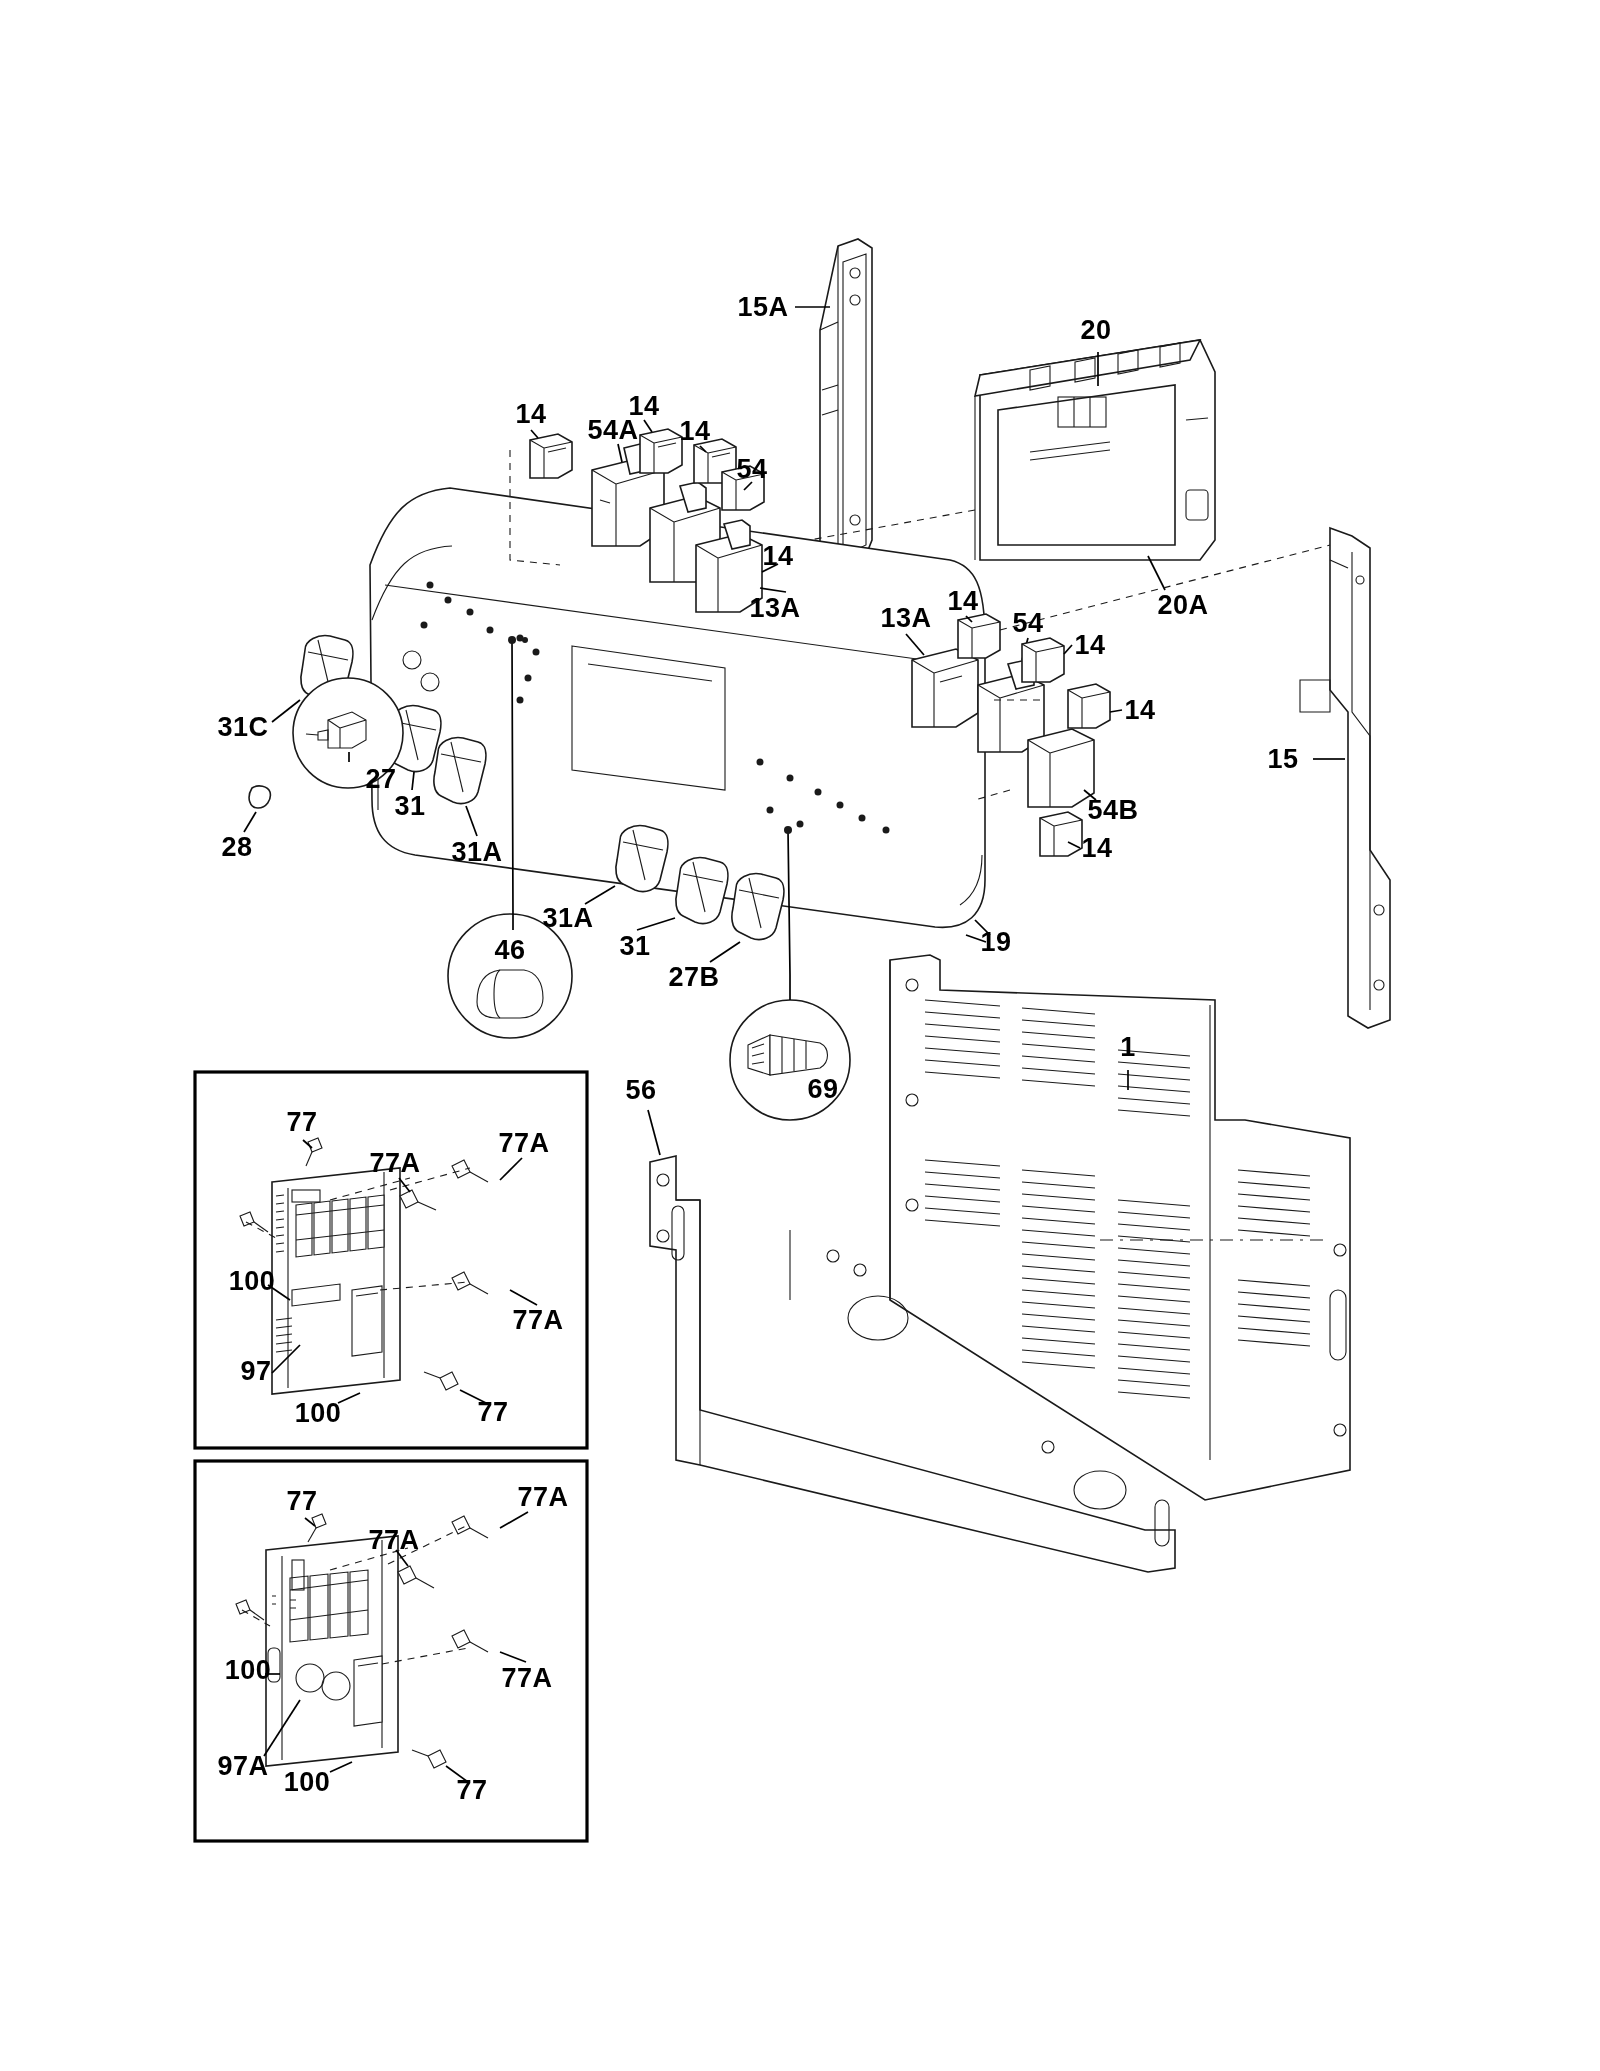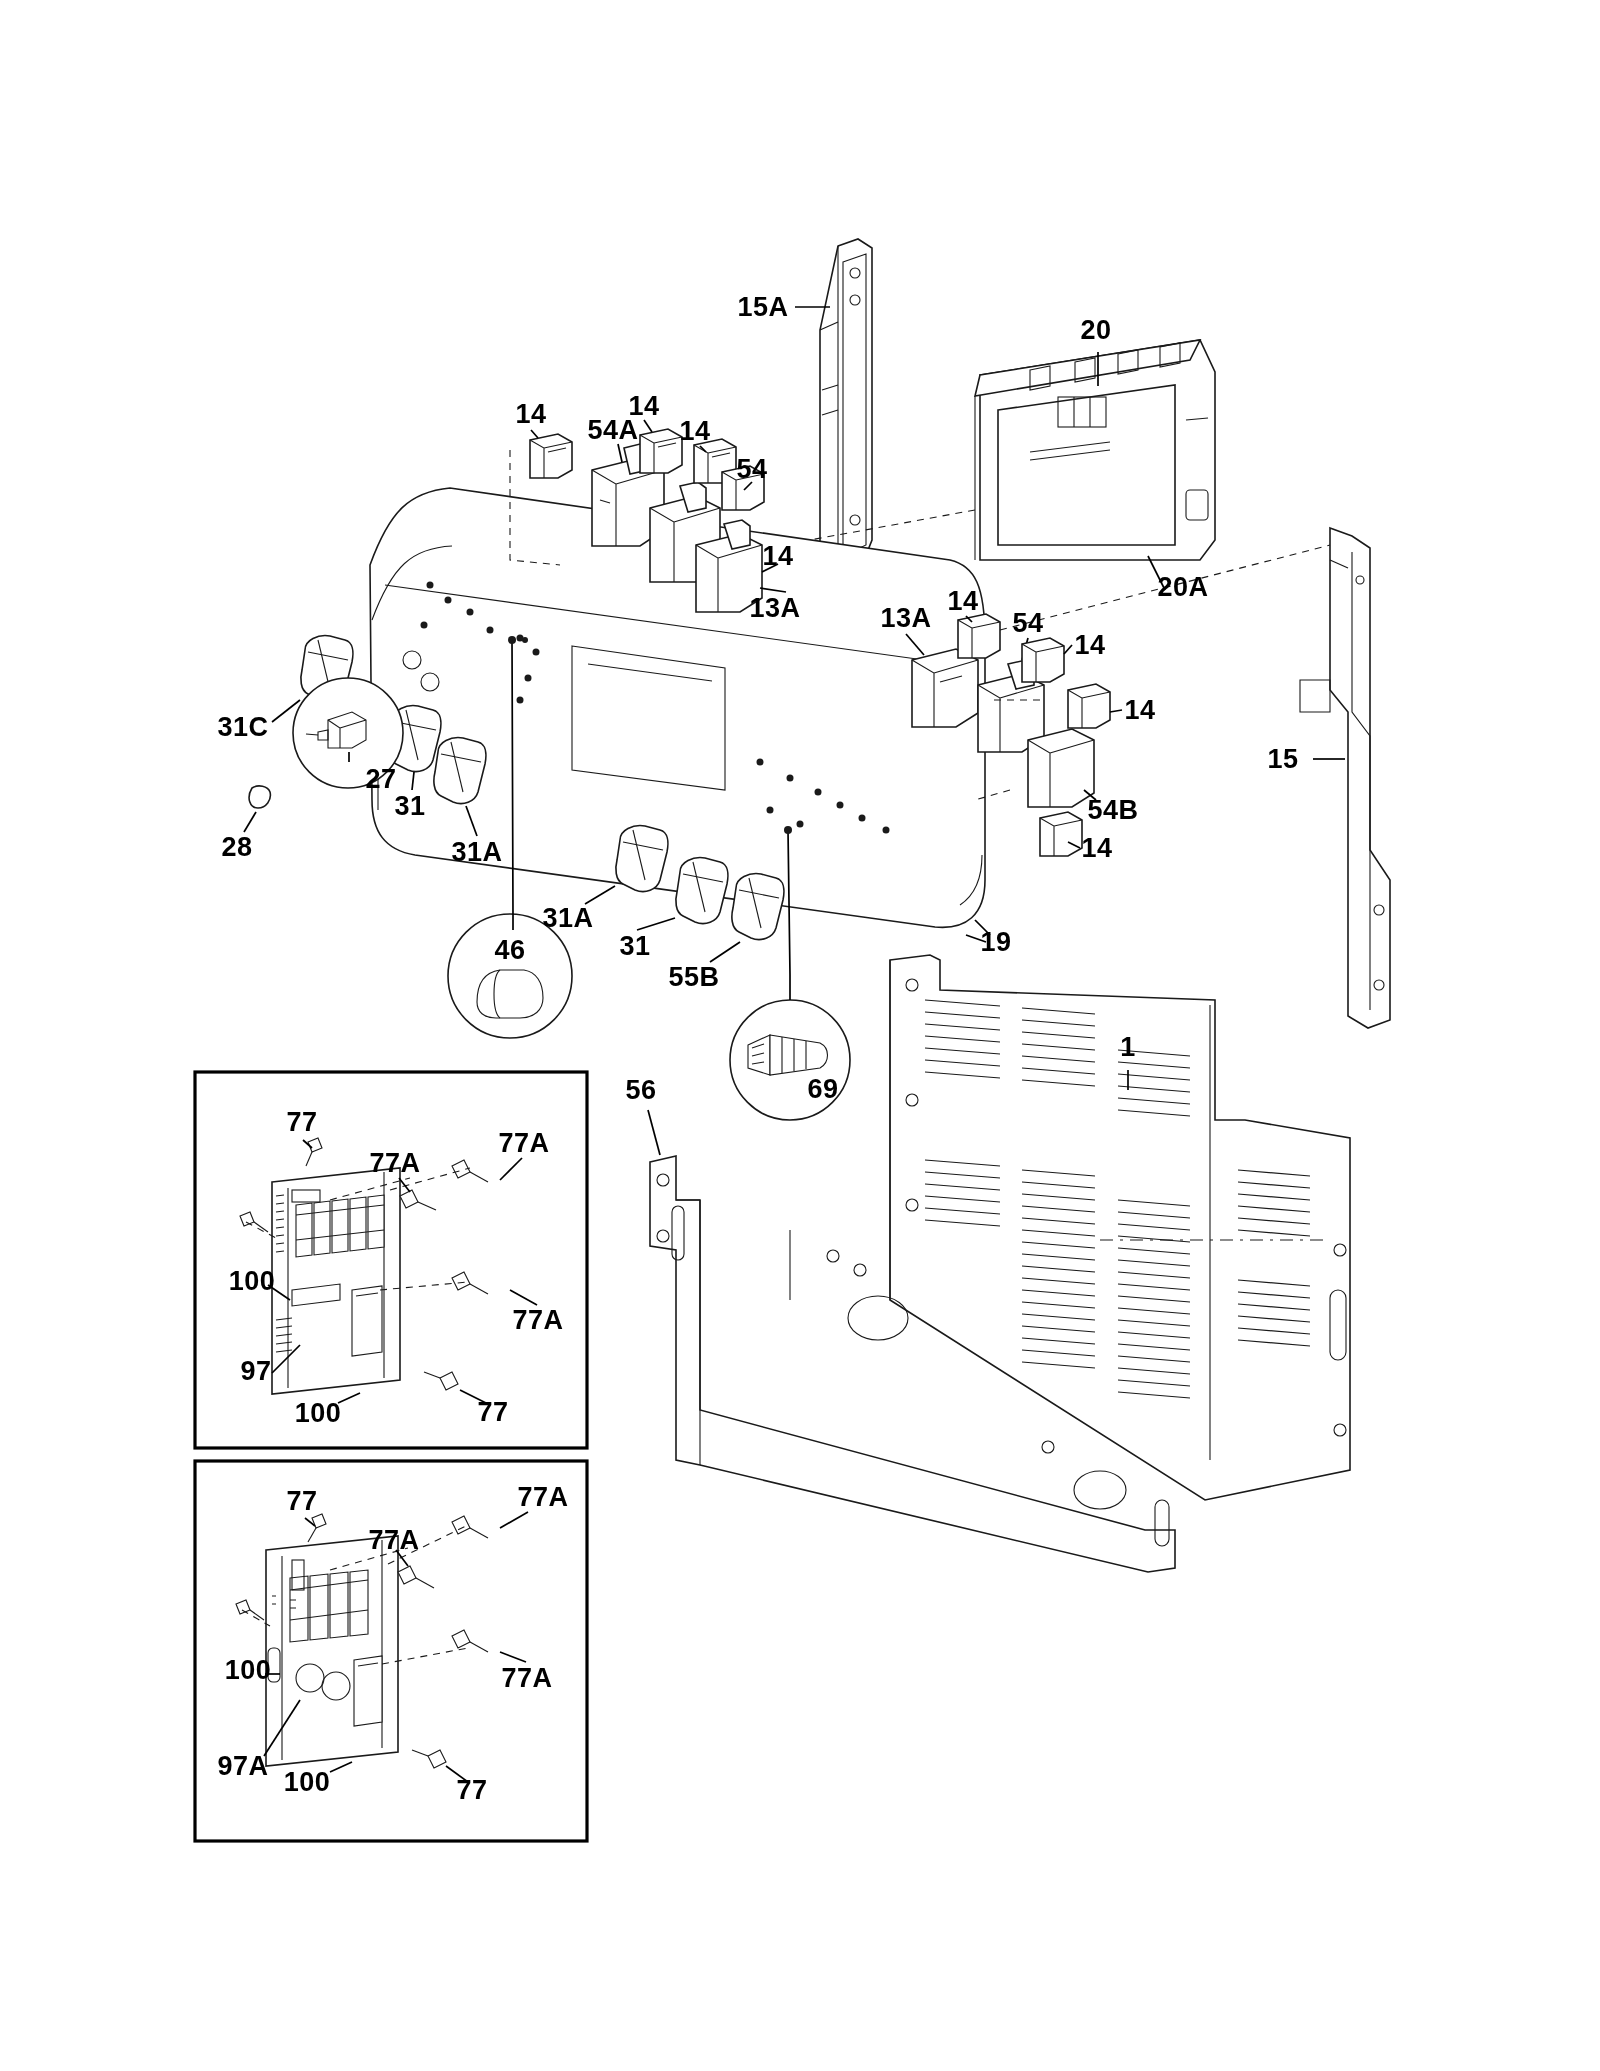--- a/index.html
+++ b/index.html
@@ -441,39 +441,39 @@
 
 <div class="callout" style="left:763px; top:307px;">15A</div>
 <div class="callout" style="left:1096px; top:330px;">20</div>
 <div class="callout" style="left:531px; top:414px;">14</div>
 <div class="callout" style="left:644px; top:406px;">14</div>
 <div class="callout" style="left:613px; top:430px;">54A</div>
 <div class="callout" style="left:695px; top:431px;">14</div>
 <div class="callout" style="left:752px; top:469px;">54</div>
 <div class="callout" style="left:778px; top:556px;">14</div>
 <div class="callout" style="left:775px; top:608px;">13A</div>
-<div class="callout" style="left:1183px; top:587px;">20A</div>
+<div class="callout" style="left:1183px; top:605px;">20A</div>
 <div class="callout" style="left:906px; top:618px;">13A</div>
 <div class="callout" style="left:963px; top:601px;">14</div>
 <div class="callout" style="left:1028px; top:623px;">54</div>
 <div class="callout" style="left:1090px; top:645px;">14</div>
 <div class="callout" style="left:1140px; top:710px;">14</div>
 <div class="callout" style="left:243px; top:727px;">31C</div>
 <div class="callout" style="left:349px; top:779px;margin-left:32px;">27</div>
 <div class="callout" style="left:410px; top:806px;">31</div>
 <div class="callout" style="left:1283px; top:759px;text-align:center;">15</div>
 <div class="callout" style="left:1113px; top:810px;">54B</div>
 <div class="callout" style="left:237px; top:847px;">28</div>
 <div class="callout" style="left:477px; top:852px;">31A</div>
 <div class="callout" style="left:1097px; top:848px;">14</div>
 <div class="callout" style="left:568px; top:918px;">31A</div>
 <div class="callout" style="left:635px; top:946px;">31</div>
 <div class="callout" style="left:996px; top:942px;">19</div>
 <div class="callout" style="left:510px; top:950px;text-align:center;">46</div>
-<div class="callout" style="left:694px; top:977px;">55B</div>
+<div class="callout" style="left:694px; top:977px;">27B</div>
 <div class="callout" style="left:1128px; top:1047px;">1</div>
 <div class="callout" style="left:823px; top:1089px;">69</div>
 <div class="callout" style="left:641px; top:1090px;">56</div>
 <div class="callout" style="left:302px; top:1122px;">77</div>
 <div class="callout" style="left:395px; top:1163px;">77A</div>
 <div class="callout" style="left:524px; top:1143px;">77A</div>
 <div class="callout" style="left:252px; top:1281px;">100</div>
 <div class="callout" style="left:538px; top:1320px;">77A</div>
 <div class="callout" style="left:256px; top:1371px;">97</div>
 <div class="callout" style="left:318px; top:1413px;">100</div>

